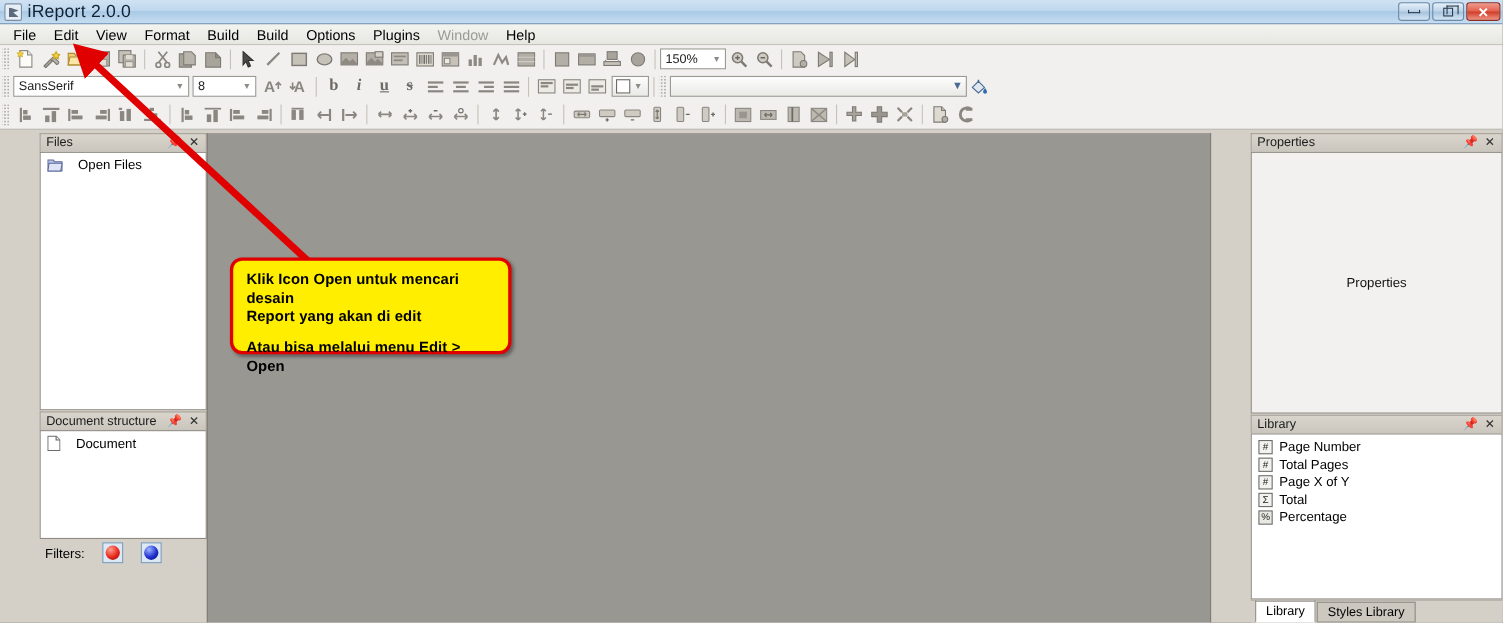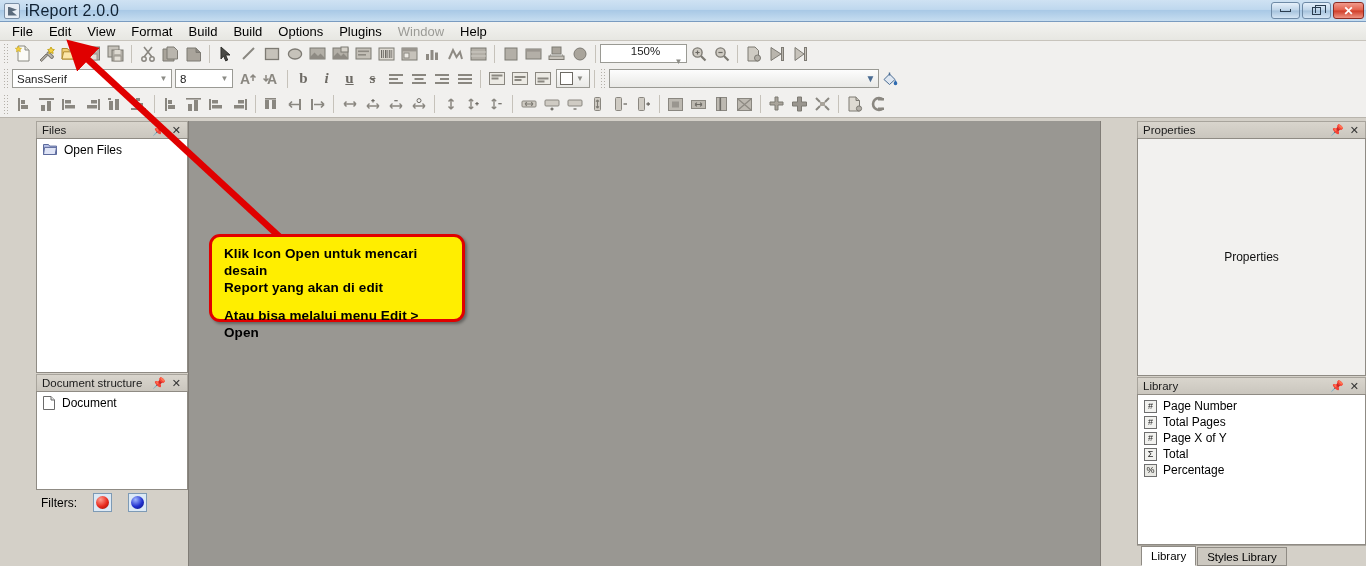--- a/index.html
+++ b/index.html
@@ -82,21 +82,21 @@
     display:flex; align-items:center; font-size:11.5px; color:#222;
     padding:0 0 0 4px; position:relative; flex:none;
   }
   .combo .arrow {
     width:15px; height:100%; margin-left:auto; display:flex;
     align-items:center; justify-content:center; color:#8c8c86; font-size:8px;
   }
   .combo.grad { background: linear-gradient(to bottom,#fdfdfd,#e9e9e6); }
   .fontcombo { width:160px;gap:38px; }
   .sizecombo { width:58px; }
-  .zoomcombo { width:87px;flex-direction:column; }
+  .zoomcombo { width:60px; }
   .stylecombo { width:270px; }
 
   
   .workarea { position:absolute; left:0; top:121px; width:1366px; height:445px; display:flex; }
 
   .panel-col { width:152px; flex:none; display:flex; flex-direction:column; background:#d4d0c8;margin-left:36px; }
   .panel-col.right { width:229px; }
 
   .panel { display:flex; flex-direction:column; }
   .panel-title {
@@ -104,21 +104,21 @@
     background: linear-gradient(to bottom,#d9d5cd,#cac6be);
     border:1px solid #a8a49c; border-bottom:none;
     padding:0 3px 0 5px; font-size:11.5px; color:#1b1b1b;
   }
   .panel-title .sp { margin-left:auto; display:flex; gap:6px; padding-right:3px; align-items:center; }
   .pin-ico, .close-ico { font-size:11px; color:#333; cursor:default; line-height:1; }
   .panel-body {
     background:#fff; border:1px solid #8f8b84; flex:1; overflow:hidden; padding:3px 2px;
   }
 
-  .tree-item { display:flex; align-items:flex-start; gap:7px; padding:1px 4px; font-size:12px; cursor:default; }
+  .tree-item { display:flex; align-items:flex-end; gap:14px; padding:1px 4px; font-size:12px; cursor:default; }
 
   
   .canvas { flex:1; background:#999792; border-left:1px solid #807c76; border-right:1px solid #807c76; position:relative; }
 
   
   .lib-item { display:flex; align-items:center; gap:6px; padding:1px 4px; font-size:12px; cursor:default; }
   .lib-ico {
     width:13px; height:13px; flex:none; border:1px solid #6e6e6e; background:#f2f2ef;
     display:flex; align-items:center; justify-content:center;
     font-size:9px; font-family:"Liberation Sans",sans-serif; color:#222; line-height:1;

